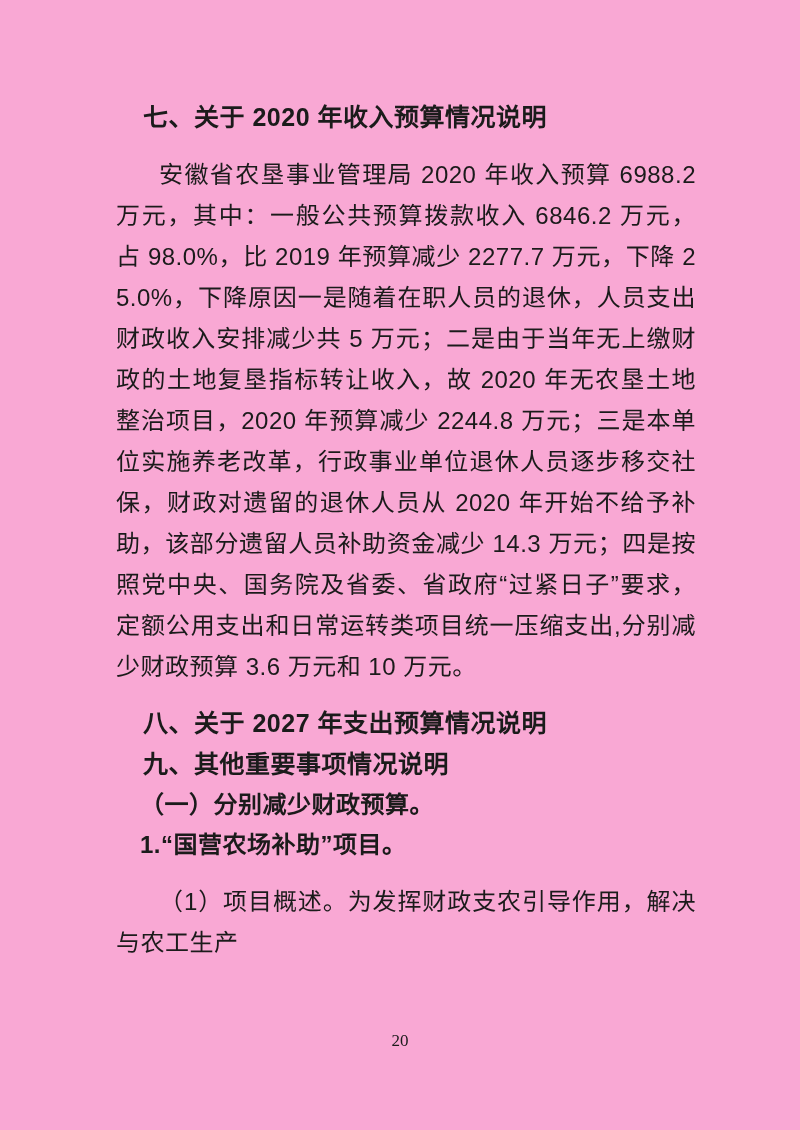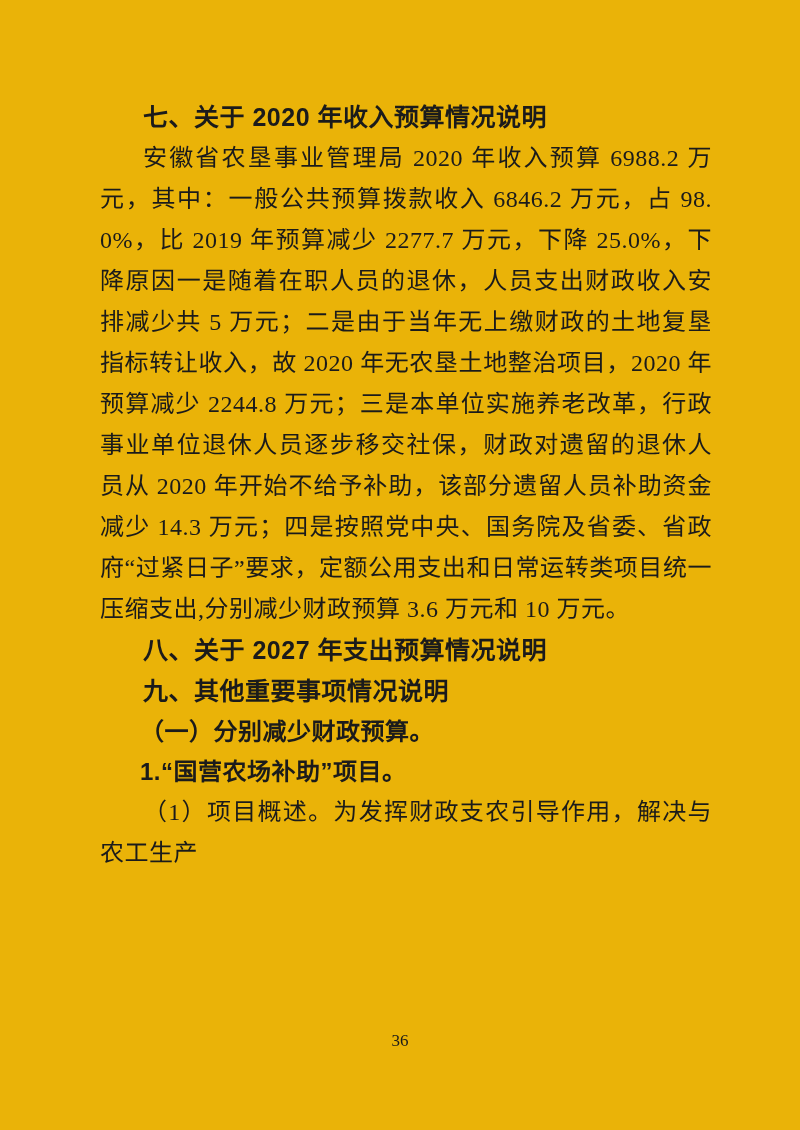--- a/index.html
+++ b/index.html
@@ -4,33 +4,33 @@
 <style>
   html, body {
     margin: 0;
     padding: 0;
     background: #ffffff;
   }
   .page {
     position: relative;
     width: 800px;
     height: 1130px;
-    background: #eab308;
+    background: #f9a8d4;
     color: #1b1b1b;
     overflow: hidden;
   }
   .content {
     position: absolute;
     left: 100px;
     top: 97px;
     width: 612px;
   }
   .para {
-    margin: 0;
-    font-family: Liberation Serif, serif;
+    margin: 16px;
+    font-family: Liberation Sans, sans-serif;
     font-size: 24px;
     line-height: 41px;
     text-align: justify;
     text-justify: inter-ideograph;
     text-indent: 43px;
     letter-spacing: 0.5px;
     word-break: break-all;
   }
   .heading {
     margin: 0;
@@ -67,14 +67,14 @@
 <div class="page">
   <div class="content">
     <h2 class="heading">七、关于 2020 年收入预算情况说明</h2>
     <p class="para">安徽省农垦事业管理局 2020 年收入预算 6988.2 万元，其中：一般公共预算拨款收入 6846.2 万元，占 98.0%，比 2019 年预算减少 2277.7 万元，下降 25.0%，下降原因一是随着在职人员的退休，人员支出财政收入安排减少共 5 万元；二是由于当年无上缴财政的土地复垦指标转让收入，故 2020 年无农垦土地整治项目，2020 年预算减少 2244.8 万元；三是本单位实施养老改革，行政事业单位退休人员逐步移交社保，财政对遗留的退休人员从 2020 年开始不给予补助，该部分遗留人员补助资金减少 14.3 万元；四是按照党中央、国务院及省委、省政府“过紧日子”要求，定额公用支出和日常运转类项目统一压缩支出,分别减少财政预算 3.6 万元和 10 万元。</p>
     <h2 class="heading">八、关于 2027 年支出预算情况说明</h2>
     <h2 class="heading">九、其他重要事项情况说明</h2>
     <h3 class="subheading">（一）分别减少财政预算。</h3>
     <h3 class="subheading">1.“国营农场补助”项目。</h3>
     <p class="para">（1）项目概述。为发挥财政支农引导作用，解决与农工生产</p>
   </div>
-  <div class="page-number">36</div>
+  <div class="page-number">20</div>
 </div>
 
 </body></html>

